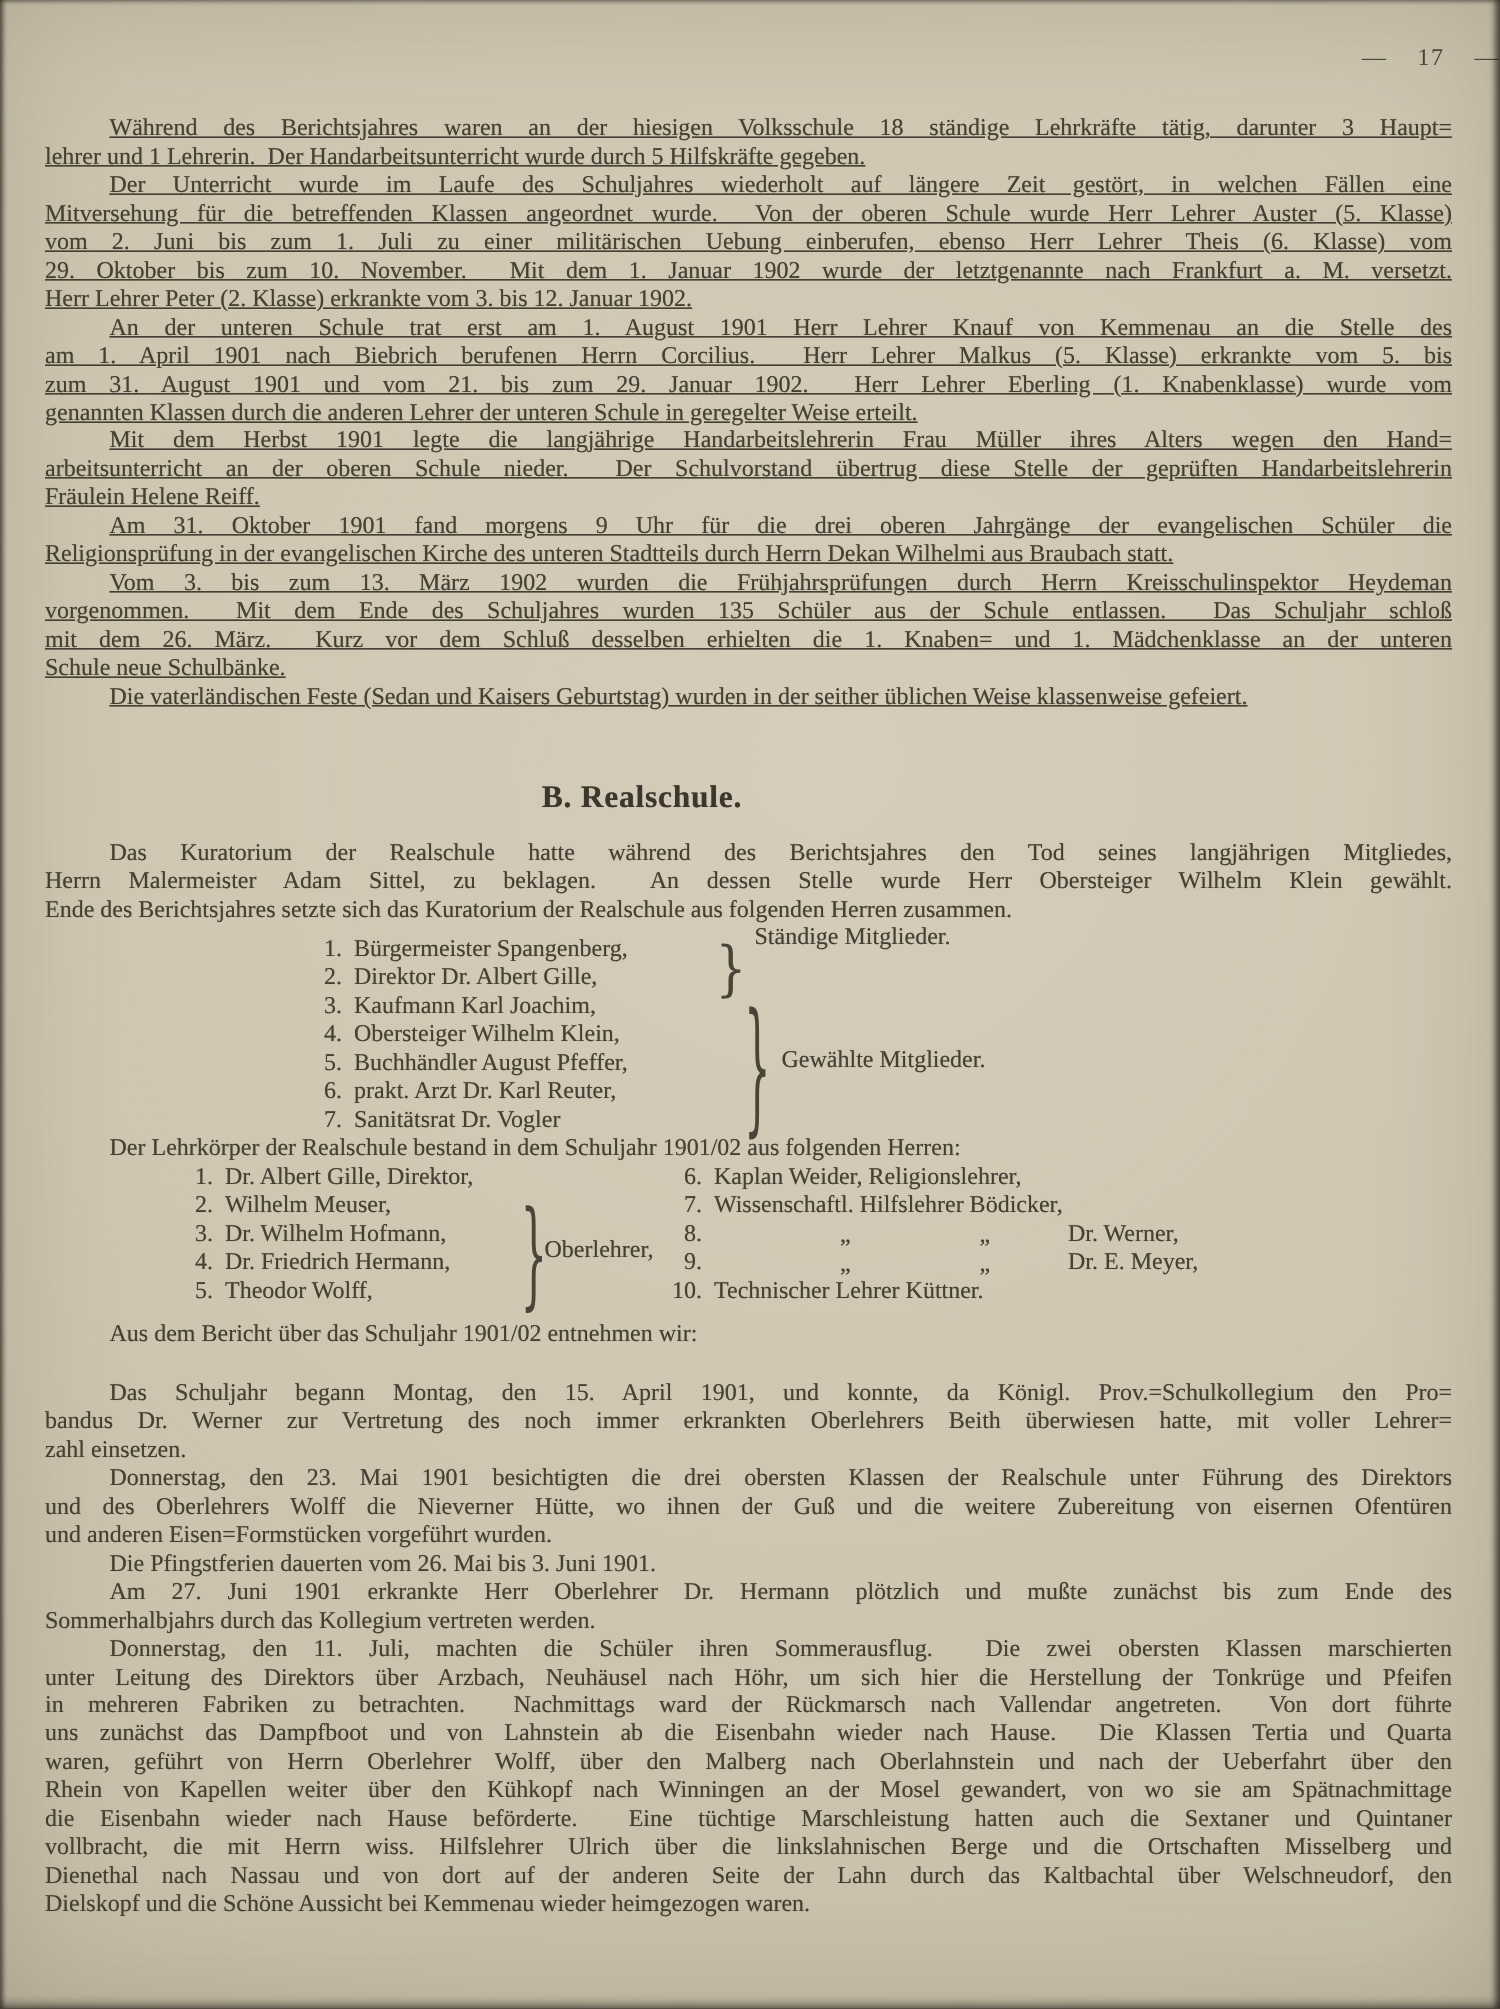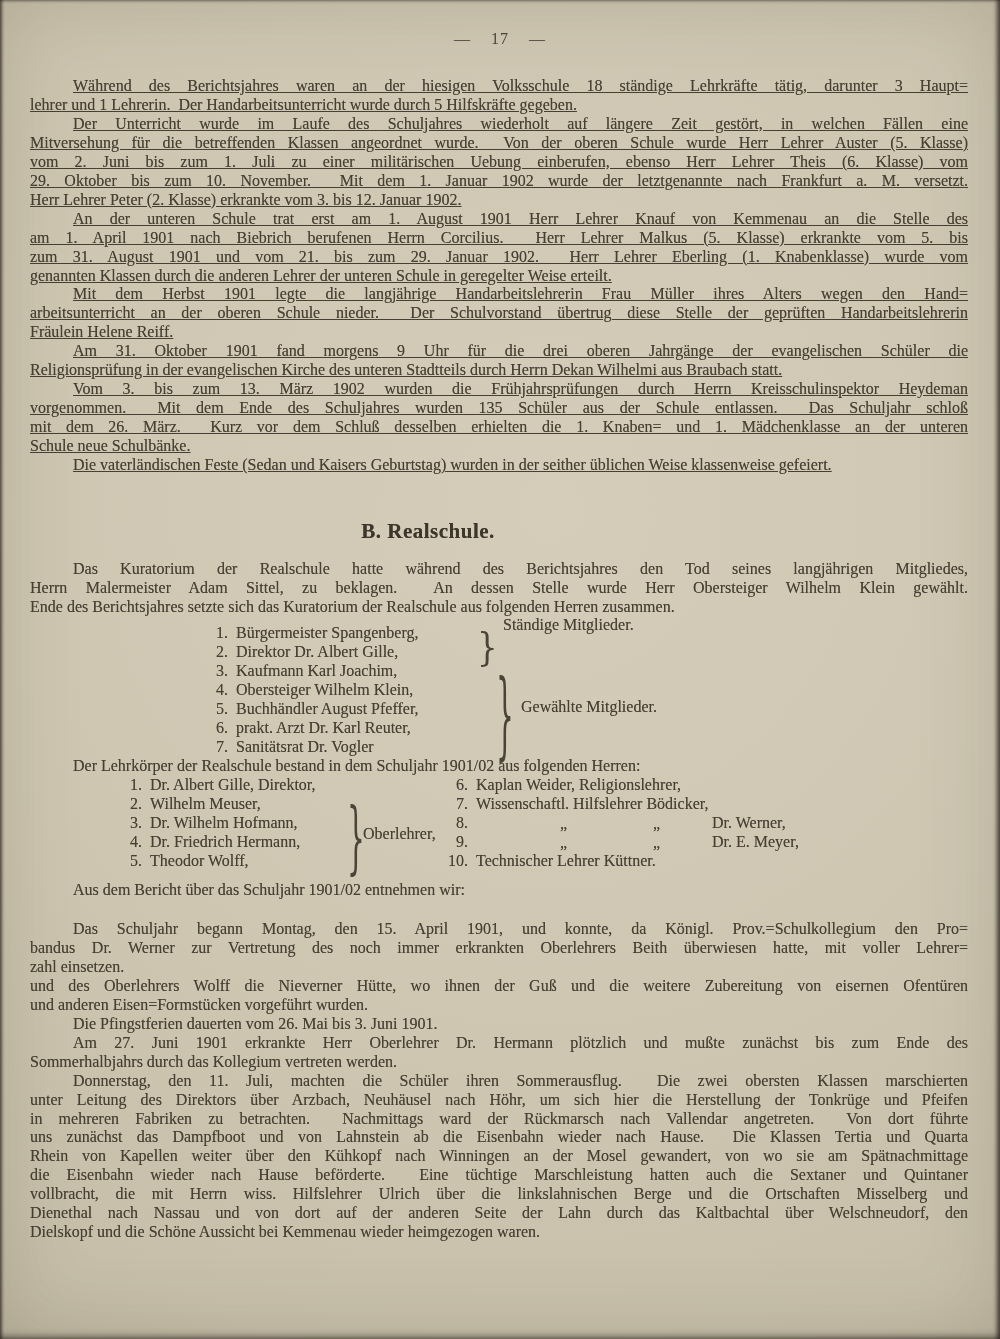--- a/index.html
+++ b/index.html
@@ -13,21 +13,21 @@
                 inset -5px 0 4px -2px rgba(25,22,18,.7),
                 inset 0 3px 3px -2px rgba(55,50,42,.5),
                 inset 0 -6px 6px -3px rgba(45,41,34,.55),
                 inset 0 0 80px rgba(95,86,68,.22);}
   .txt{font-size:16px;line-height:18.95px;color:#463f33;text-shadow:0 0 .5px rgba(70,62,48,.55);}
   .abs{position:absolute;}
   .col{left:30px;width:938px;}
   .line{text-align:justify;text-align-last:justify;white-space:pre-wrap;}
   .line.first{text-indent:43px;}
   .line.last{text-align-last:left;}
-  .header-row{top:30px;left:0;width:1000px;text-align:center;font-size:16px;color:#4b4539;letter-spacing:1px;}
+  .header-row{top:30px;left:0;width:1000px;text-align:right;font-size:16px;color:#4b4539;letter-spacing:1px;}
   .header-row .pn{margin:0 20px;}
   .section-heading{top:519px;left:0;width:856px;text-align:center;font-size:21px;font-weight:bold;
     color:#3c362c;letter-spacing:.5px;text-shadow:0 0 .5px rgba(60,52,40,.6);}
   
   .list-row{position:relative;line-height:18.95px;white-space:pre;}
   .list-row .num{display:inline-block;text-align:right;margin-right:8px;}
   .kur .num{width:24px;}
   .lk-left .num{width:24px;}
   .lk-right .num{width:30px;}
   .ditto{position:absolute;top:1px;}
@@ -142,35 +142,37 @@
       </div>
     </div>
 
   <div class="abs col txt" style="top:890px;margin-top:30px;">
       <div class="para">
         <div class="line first">Das Schuljahr begann Montag, den 15. April 1901, und konnte, da Königl. Prov.=Schulkollegium den Pro=</div>
         <div class="line">bandus Dr. Werner zur Vertretung des noch immer erkrankten Oberlehrers Beith überwiesen hatte, mit voller Lehrer=</div>
         <div class="line last">zahl einsetzen.</div>
       </div>
       <div class="para">
+        <div class="line first">Donnerstag, den 23. Mai 1901 besichtigten die drei obersten Klassen der Realschule unter Führung des Direktors</div>
         <div class="line">und des Oberlehrers Wolff die Nieverner Hütte, wo ihnen der Guß und die weitere Zubereitung von eisernen Ofentüren</div>
         <div class="line last">und anderen Eisen=Formstücken vorgeführt wurden.</div>
       </div>
       <div class="para">
         <div class="line first last">Die Pfingstferien dauerten vom 26. Mai bis 3. Juni 1901.</div>
       </div>
       <div class="para">
         <div class="line first">Am 27. Juni 1901 erkrankte Herr Oberlehrer Dr. Hermann plötzlich und mußte zunächst bis zum Ende des</div>
         <div class="line last">Sommerhalbjahrs durch das Kollegium vertreten werden.</div>
       </div>
       <div class="para">
         <div class="line first">Donnerstag, den 11. Juli, machten die Schüler ihren Sommerausflug.  Die zwei obersten Klassen marschierten</div>
         <div class="line">unter Leitung des Direktors über Arzbach, Neuhäusel nach Höhr, um sich hier die Herstellung der Tonkrüge und Pfeifen</div>
         <div class="line">in mehreren Fabriken zu betrachten.  Nachmittags ward der Rückmarsch nach Vallendar angetreten.  Von dort führte</div>
         <div class="line">uns zunächst das Dampfboot und von Lahnstein ab die Eisenbahn wieder nach Hause.  Die Klassen Tertia und Quarta</div>
+        <div class="line">waren, geführt von Herrn Oberlehrer Wolff, über den Malberg nach Oberlahnstein und nach der Ueberfahrt über den</div>
         <div class="line">Rhein von Kapellen weiter über den Kühkopf nach Winningen an der Mosel gewandert, von wo sie am Spätnachmittage</div>
         <div class="line">die Eisenbahn wieder nach Hause beförderte.  Eine tüchtige Marschleistung hatten auch die Sextaner und Quintaner</div>
         <div class="line">vollbracht, die mit Herrn wiss. Hilfslehrer Ulrich über die linkslahnischen Berge und die Ortschaften Misselberg und</div>
         <div class="line">Dienethal nach Nassau und von dort auf der anderen Seite der Lahn durch das Kaltbachtal über Welschneudorf, den</div>
         <div class="line last">Dielskopf und die Schöne Aussicht bei Kemmenau wieder heimgezogen waren.</div>
       </div>
     </div>
 
 </div>
 

